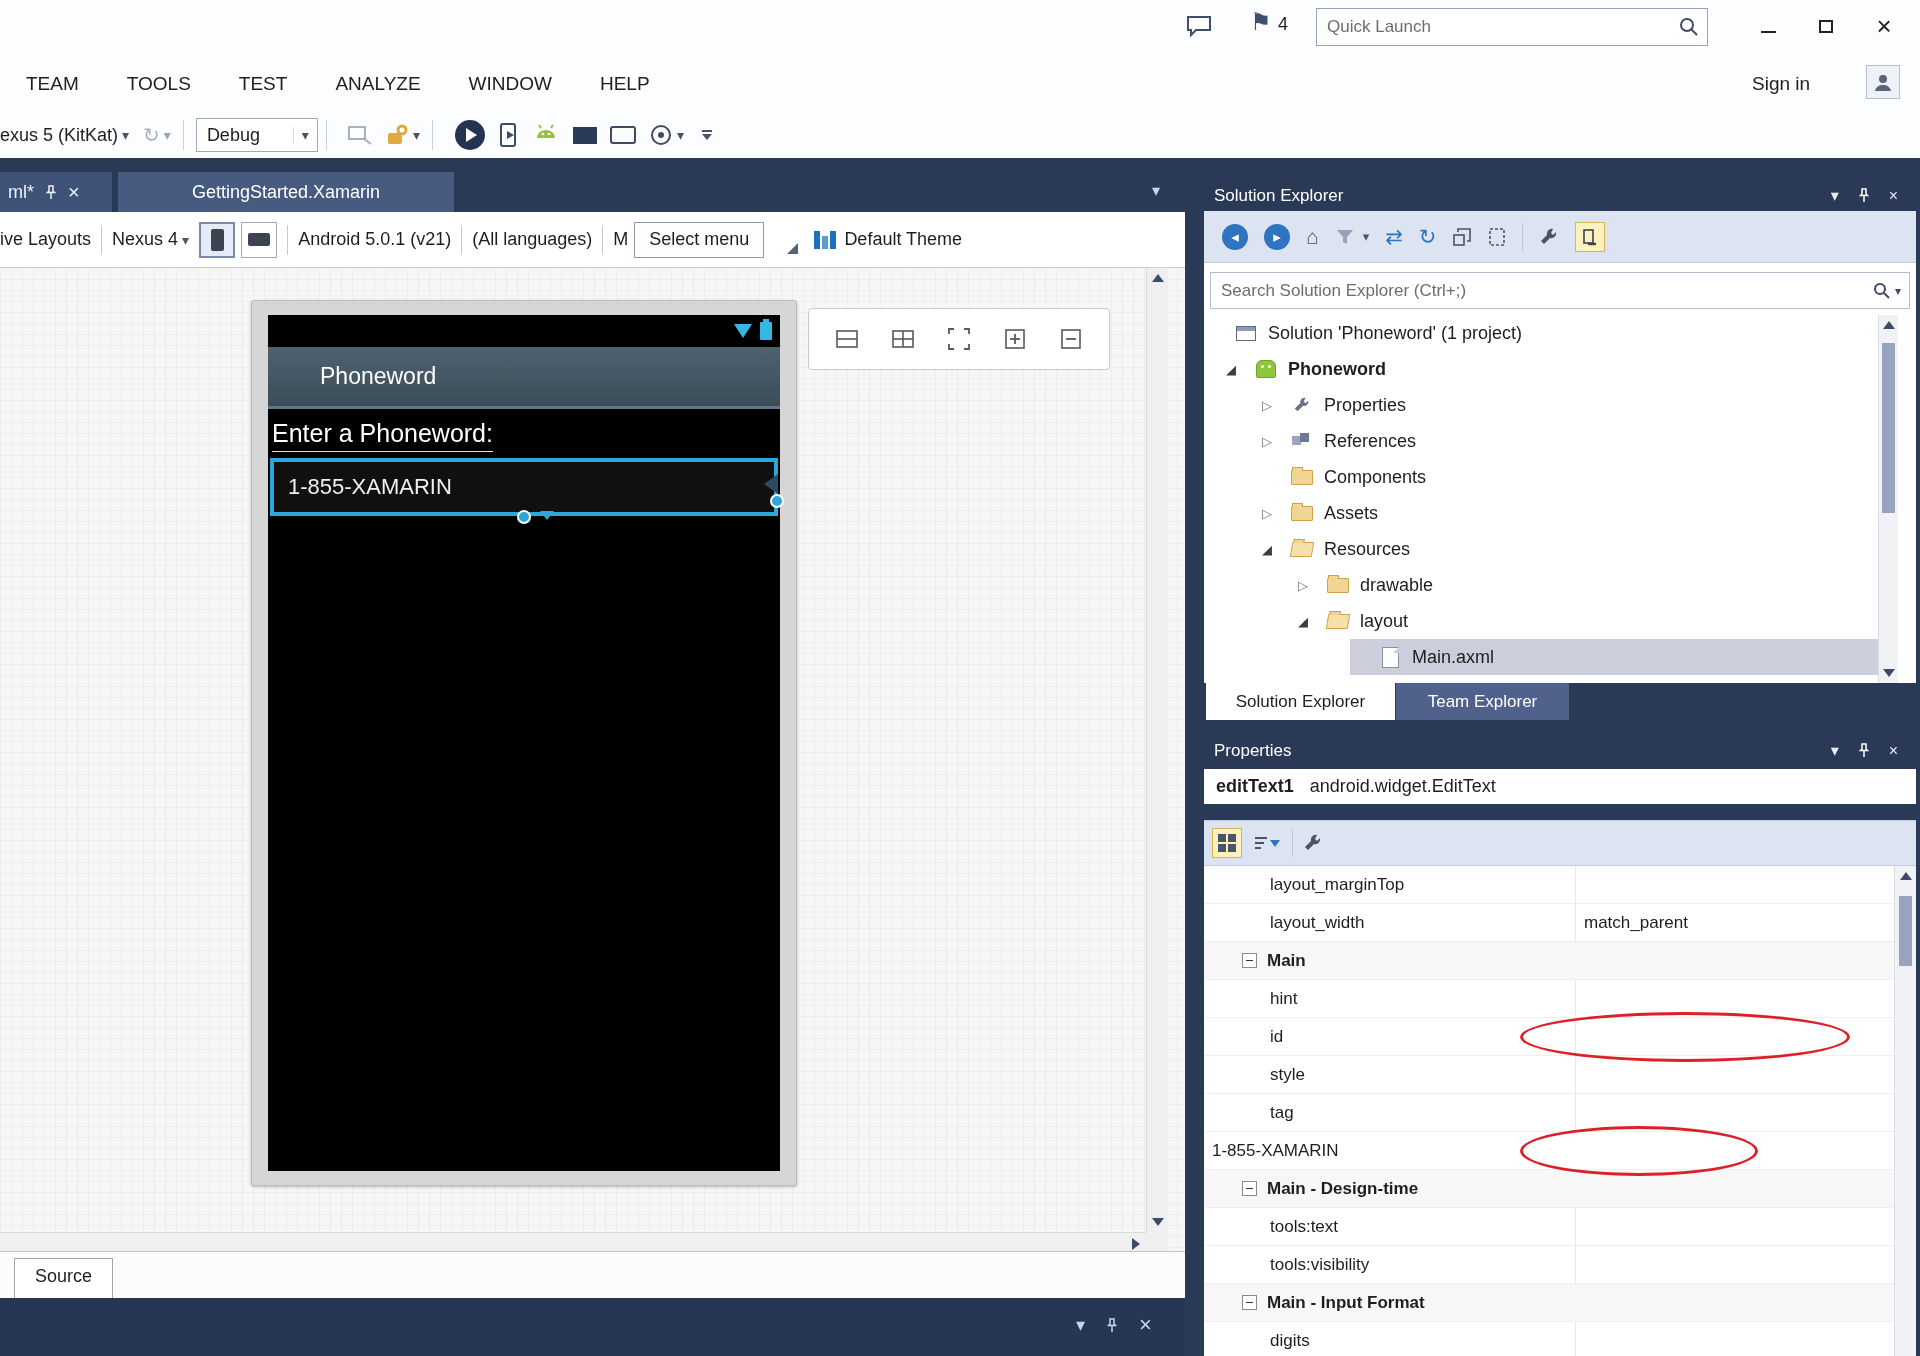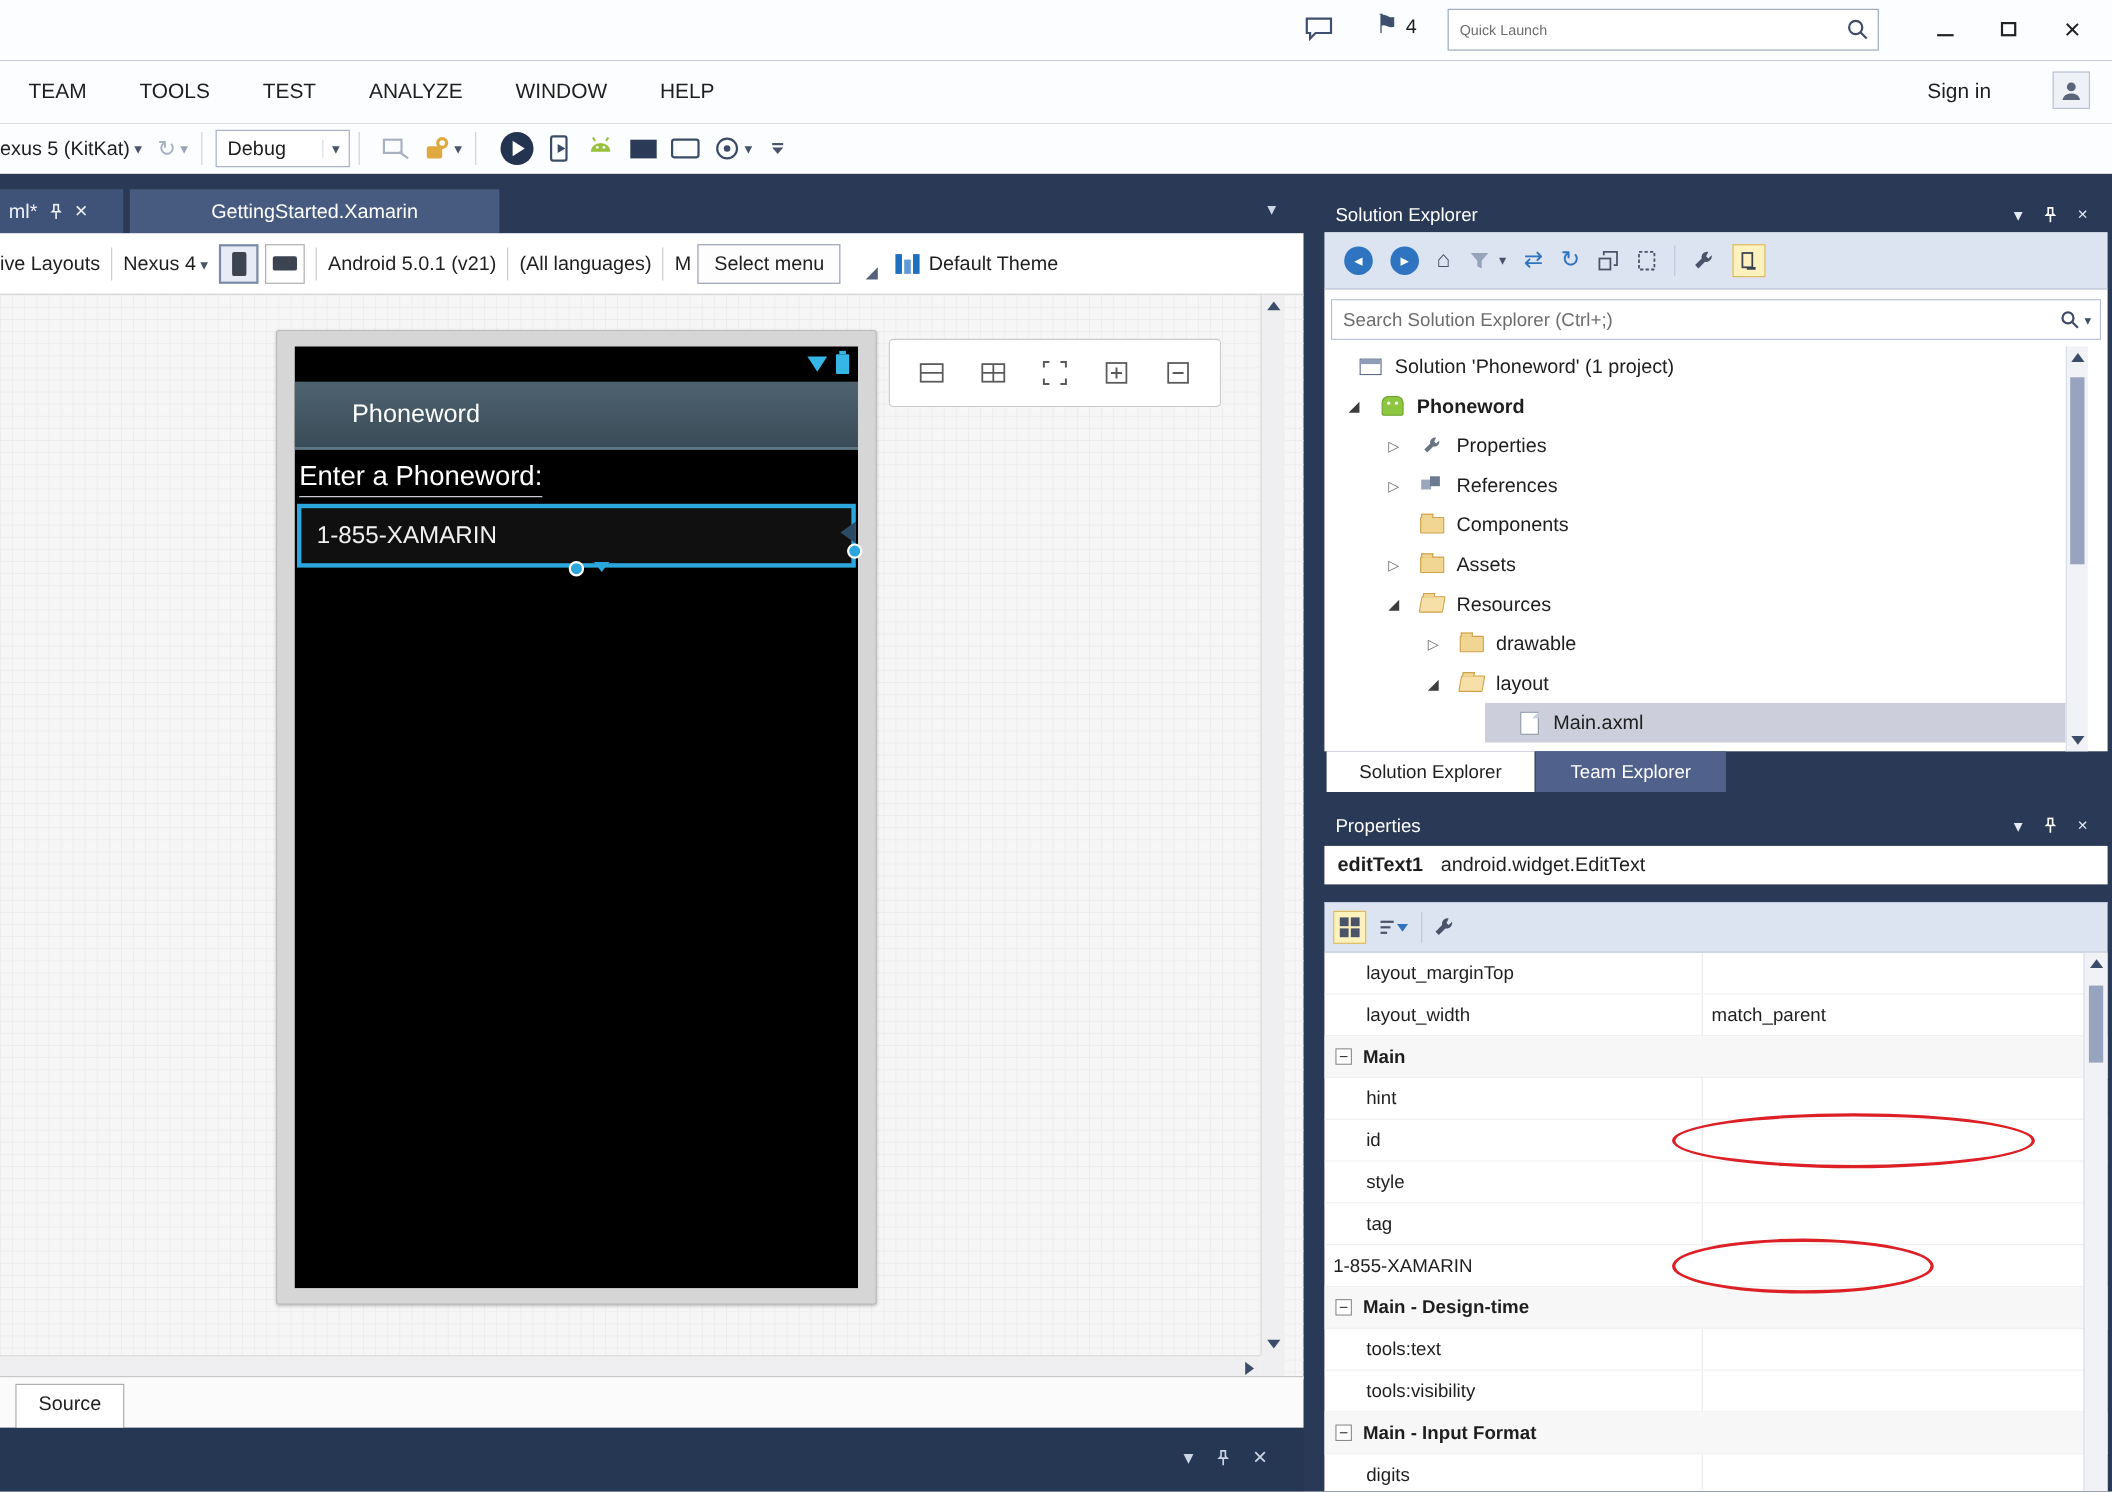--- a/index.html
+++ b/index.html
@@ -6,21 +6,21 @@
   html,body { width:1920px; height:1356px; }
   body { font-family:"Liberation Sans", sans-serif; }
   .app { position:relative; width:1920px; height:1356px; background:#293956; overflow:hidden; color:#1e1e1e; }
 
   
   .titlebar { position:absolute; left:0; top:0; width:1920px; height:55px; background:#fcfdfe; }
   .bubble { position:absolute; left:1186px; top:14px; }
   .flag { position:absolute; left:1250px; top:8px; font-size:24px; color:#3f4f6e; }
   .flagcount { position:absolute; left:1278px; top:14px; font-size:18px; color:#1e1e1e; }
   .qlbox { position:absolute; left:1316px; top:8px; width:392px; height:38px; background:#fff; border:1px solid #97a4bd; display:flex; align-items:center; }
-  .qlbox input { flex:1; border:none; outline:none; font-family:"Liberation Sans",sans-serif; font-size:13px; padding-left:10px; color:#0f172a; background:transparent; }
+  .qlbox input { flex:1; border:none; outline:none; font-family:"Liberation Sans",sans-serif; font-size:17px; padding-left:10px; color:#0f172a; background:transparent; }
   .qlbox input::placeholder { color:#6d6d6d; opacity:1; }
   .qlmag { margin-right:8px; }
   .winbtn { position:absolute; top:4px; width:56px; height:44px; display:flex; align-items:center; justify-content:center; color:#222; }
   .wb-min { left:1740px; } .wb-max { left:1798px; } .wb-close { left:1856px; font-size:26px; line-height:26px; }
   .minbar { width:15px; height:2px; background:#222; margin-top:12px; }
   .maxbox { width:14px; height:13px; border:2px solid #222; }
 
   
   .menubar { position:absolute; left:0; top:55px; width:1920px; height:57px; background:#fcfdfe; display:flex; align-items:center; }
   .menubar .mitem { font-size:19px; color:#1e1e1e; margin-left:48px; }
@@ -178,21 +178,21 @@
   .catbtn-grid { display:grid; grid-template-columns:8px 8px; grid-template-rows:8px 8px; gap:2px; }
   .catbtn-grid span { background:#4a5468; }
   .azbtn { width:30px; height:30px; display:flex; align-items:center; justify-content:center; gap:3px; }
   .azbars { display:flex; flex-direction:column; gap:3px; }
   .azbars span { height:2px; background:#4a5468; }
   .azb1{width:12px;} .azb2{width:9px;} .azb3{width:6px;}
   .azarrow { width:0; height:0; border-left:5px solid transparent; border-right:5px solid transparent; border-top:7px solid #2f74c0; }
 
   .pgrid { position:absolute; left:1204px; top:866px; width:712px; height:490px; background:#fff; overflow:hidden; }
   .prow { height:38px; display:flex; align-items:center; border-bottom:1px solid #efefef; font-size:17px; }
-  .prow .pname { width:344px; padding-left:38px; border-right:1px solid #e8e8e8; height:100%; display:flex; align-items:center; }
+  .prow .pname { width:344px; padding-left:38px; border-right:1px solid #e8e8e8; height:100%; display:flex; align-items:center;margin-left:28px; }
   .prow .pval { flex:1; padding-left:8px; height:100%; display:flex; align-items:center; }
   .prow.group { background:#f7f7f7; font-weight:bold; }
   .prow.group .pname { border-right:none; padding-left:10px; width:auto; }
   .gbox { width:15px; height:15px; border:1px solid #8a8a8a; background:#fff; position:relative; margin-right:10px; flex:0 0 auto; }
   .gbox::after { content:""; position:absolute; left:3px; right:3px; top:6px; height:1px; background:#333; }
   .ellipse { position:absolute; border:3px solid #dd1f26; border-radius:50%; pointer-events:none; }
   .el-id { left:316px; top:146px; width:330px; height:50px; }
   .el-text { left:316px; top:260px; width:238px; height:50px; }
   .pgscroll { position:absolute; right:0; top:0; width:22px; height:100%; background:#f0f2f6; border-left:1px solid #d9dde8; }
   .pgscroll .tri-up { position:absolute; left:5px; top:6px; }

